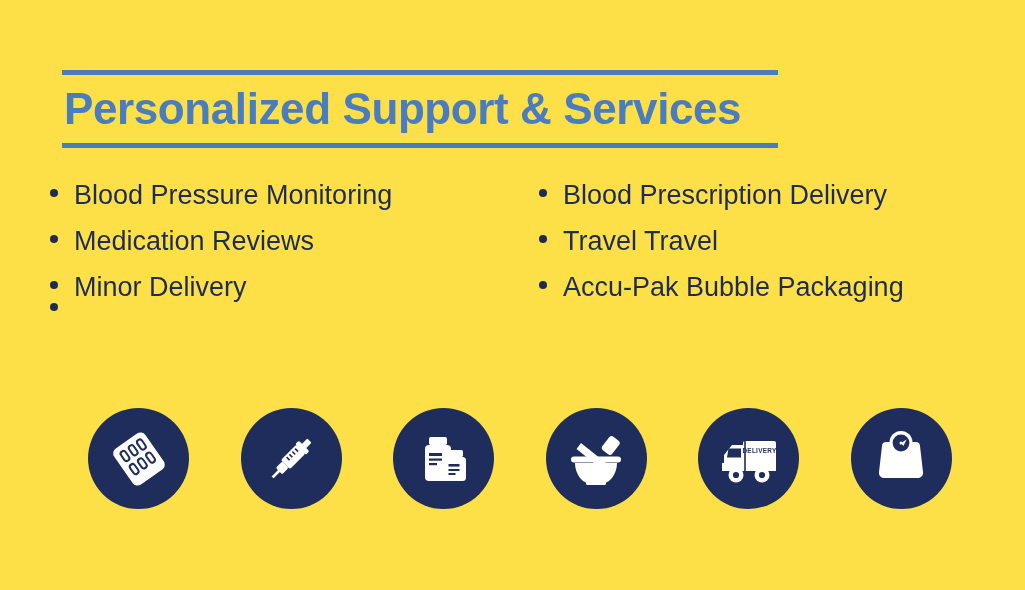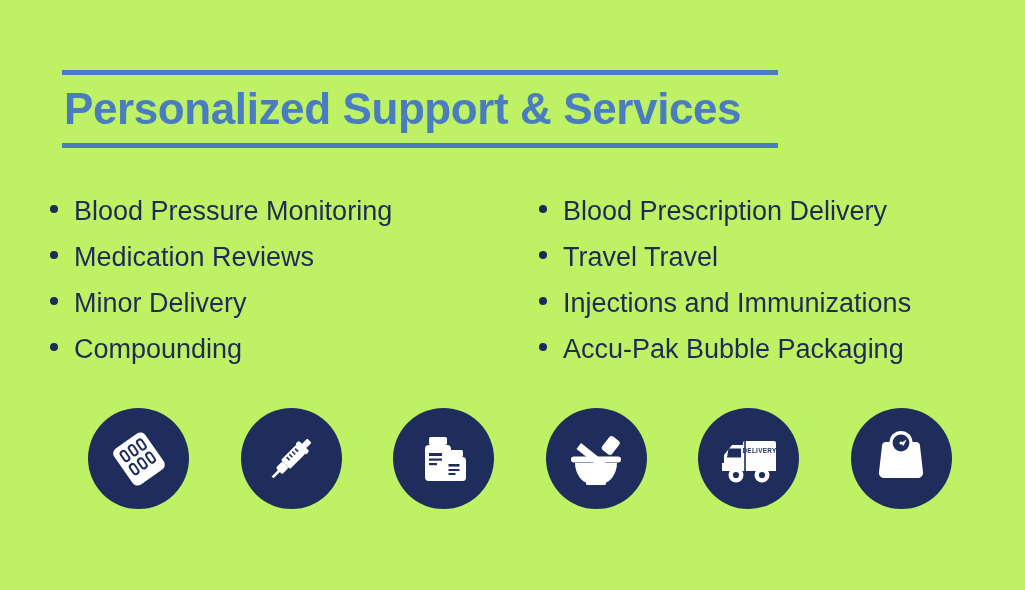--- a/index.html
+++ b/index.html
@@ -13,21 +13,21 @@
     height: 590px;
     overflow: hidden;
     font-family: "Liberation Sans", sans-serif;
     -webkit-font-smoothing: antialiased;
   }
 
   .slide {
     position: relative;
     width: 1025px;
     height: 590px;
-    background: #bef264;
+    background: #fde047;
   }
 
   
   .title-block {
     position: absolute;
     left: 62px;
     top: 70px;
     width: 716px;
   }
   .rule {
@@ -49,21 +49,21 @@
     padding-left: 2px;
     height: 68px;
     display: flex;
     align-items: center;
   }
 
   
   .columns {
     position: absolute;
     left: 50px;
-    top: 188px;
+    top: 172px;
     width: 960px;
     display: flex;
     gap: 8px;
   }
   .col { }
   .col-left  { width: 485px; }
   .col-right { width: 475px; }
 
   ul.bullets {
     list-style: none;
@@ -136,38 +136,33 @@
         <li>
           <span class="bullet-dot"></span>
           <span class="bullet-label">Medication Reviews</span>
         </li>
         <li>
           <span class="bullet-dot"></span>
           <span class="bullet-label">Minor Delivery</span>
         </li>
         <li>
           <span class="bullet-dot"></span>
-          <span class="bullet-label">Compounding</span>
         </li>
       </ul>
     </div>
 
     <div class="col col-right">
       <ul class="bullets">
         <li>
           <span class="bullet-dot"></span>
           <span class="bullet-label">Blood Prescription Delivery</span>
         </li>
         <li>
           <span class="bullet-dot"></span>
           <span class="bullet-label">Travel Travel</span>
-        </li>
-        <li>
-          <span class="bullet-dot"></span>
-          <span class="bullet-label">Injections and Immunizations</span>
         </li>
         <li>
           <span class="bullet-dot"></span>
           <span class="bullet-label">Accu-Pak Bubble Packaging</span>
         </li>
       </ul>
     </div>
 
   </div>
 

